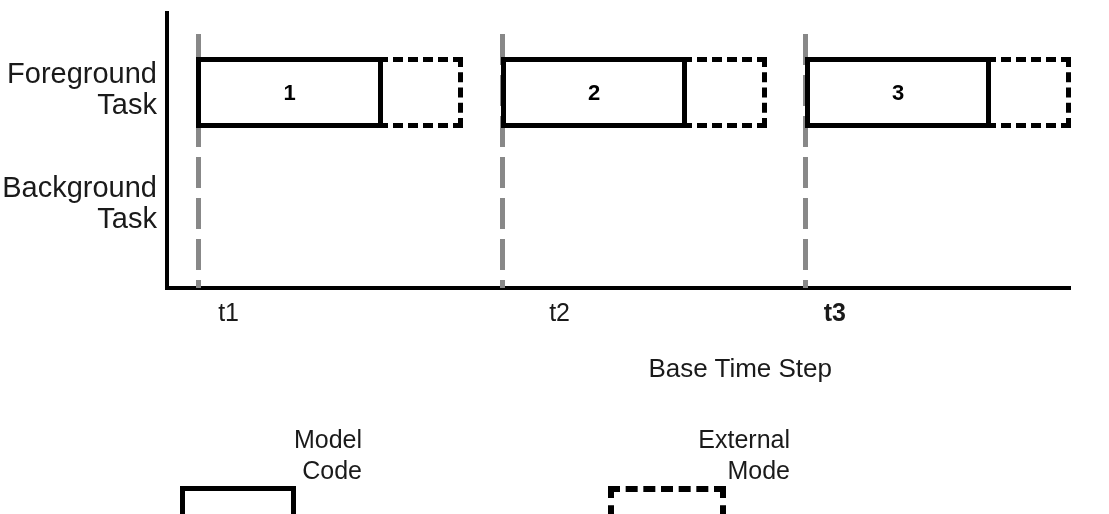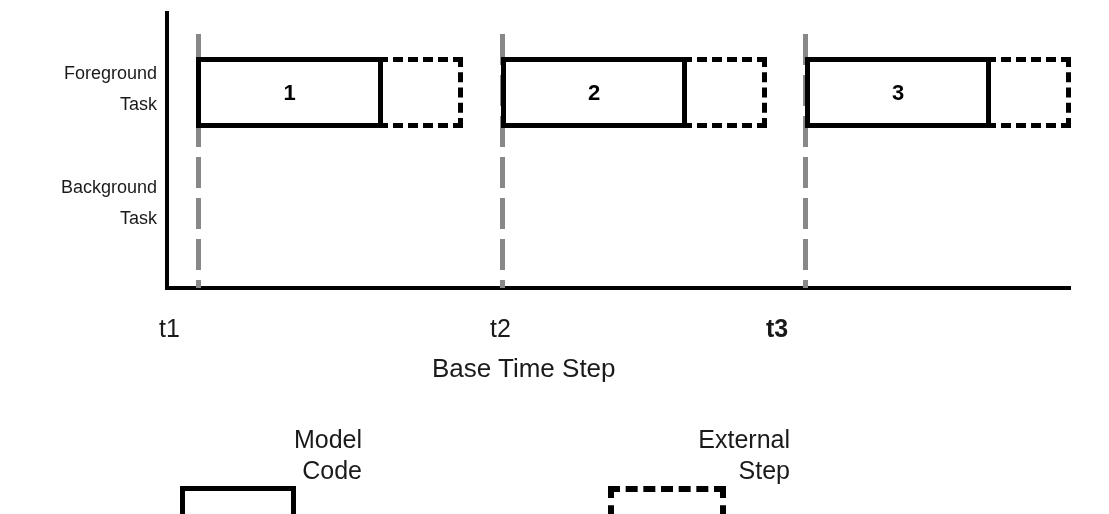--- a/index.html
+++ b/index.html
@@ -49,21 +49,21 @@
     background-size: 5px 41px;
     background-repeat: repeat-y;
   }
 
   
   .row-label {
     position: absolute;
     right: 0;
     width: 157px;
     text-align: right;
-    font-size: 18px;
+    font-size: 29px;
     line-height: 31px;
     color: #1a1a1a;
     white-space: pre-line;
   }
   .row-label-wrap {
     position: absolute;
     left: 0;
     width: 157px;
   }
   #fg-label-wrap { top: 58px; }
@@ -98,34 +98,33 @@
     box-sizing: border-box;
     border: 5px dashed #000000;
     background: transparent;
   }
 
   
   .tick-label {
     position: absolute;
     top: 297px;
     width: 80px;
-    text-align: left;
+    text-align: right;
     font-size: 25px;
     line-height: 30px;
     color: #1a1a1a;
-    margin-top: 16px;
   }
 
   
   #axis-title {
     position: absolute;
     top: 352px;
     left: 432px;
     width: 400px;
-    text-align: left;
+    text-align: right;
     font-size: 26px;
     line-height: 32px;
     color: #1a1a1a;
   }
 
   
   .legend-entry {
     position: absolute;
     display: flex;
     flex-direction: column;
@@ -200,17 +199,17 @@
   <div id="axis-title">Base Time Step</div>
 
   <div class="legend-entry" id="legend-model">
     <div class="legend-text">Model
 Code</div>
     <div class="legend-swatch-solid"></div>
   </div>
 
   <div class="legend-entry" id="legend-external">
     <div class="legend-text">External
-Step</div>
+Mode</div>
     <div class="legend-swatch-dashed"></div>
   </div>
 
 </div>
 
 </body></html>

